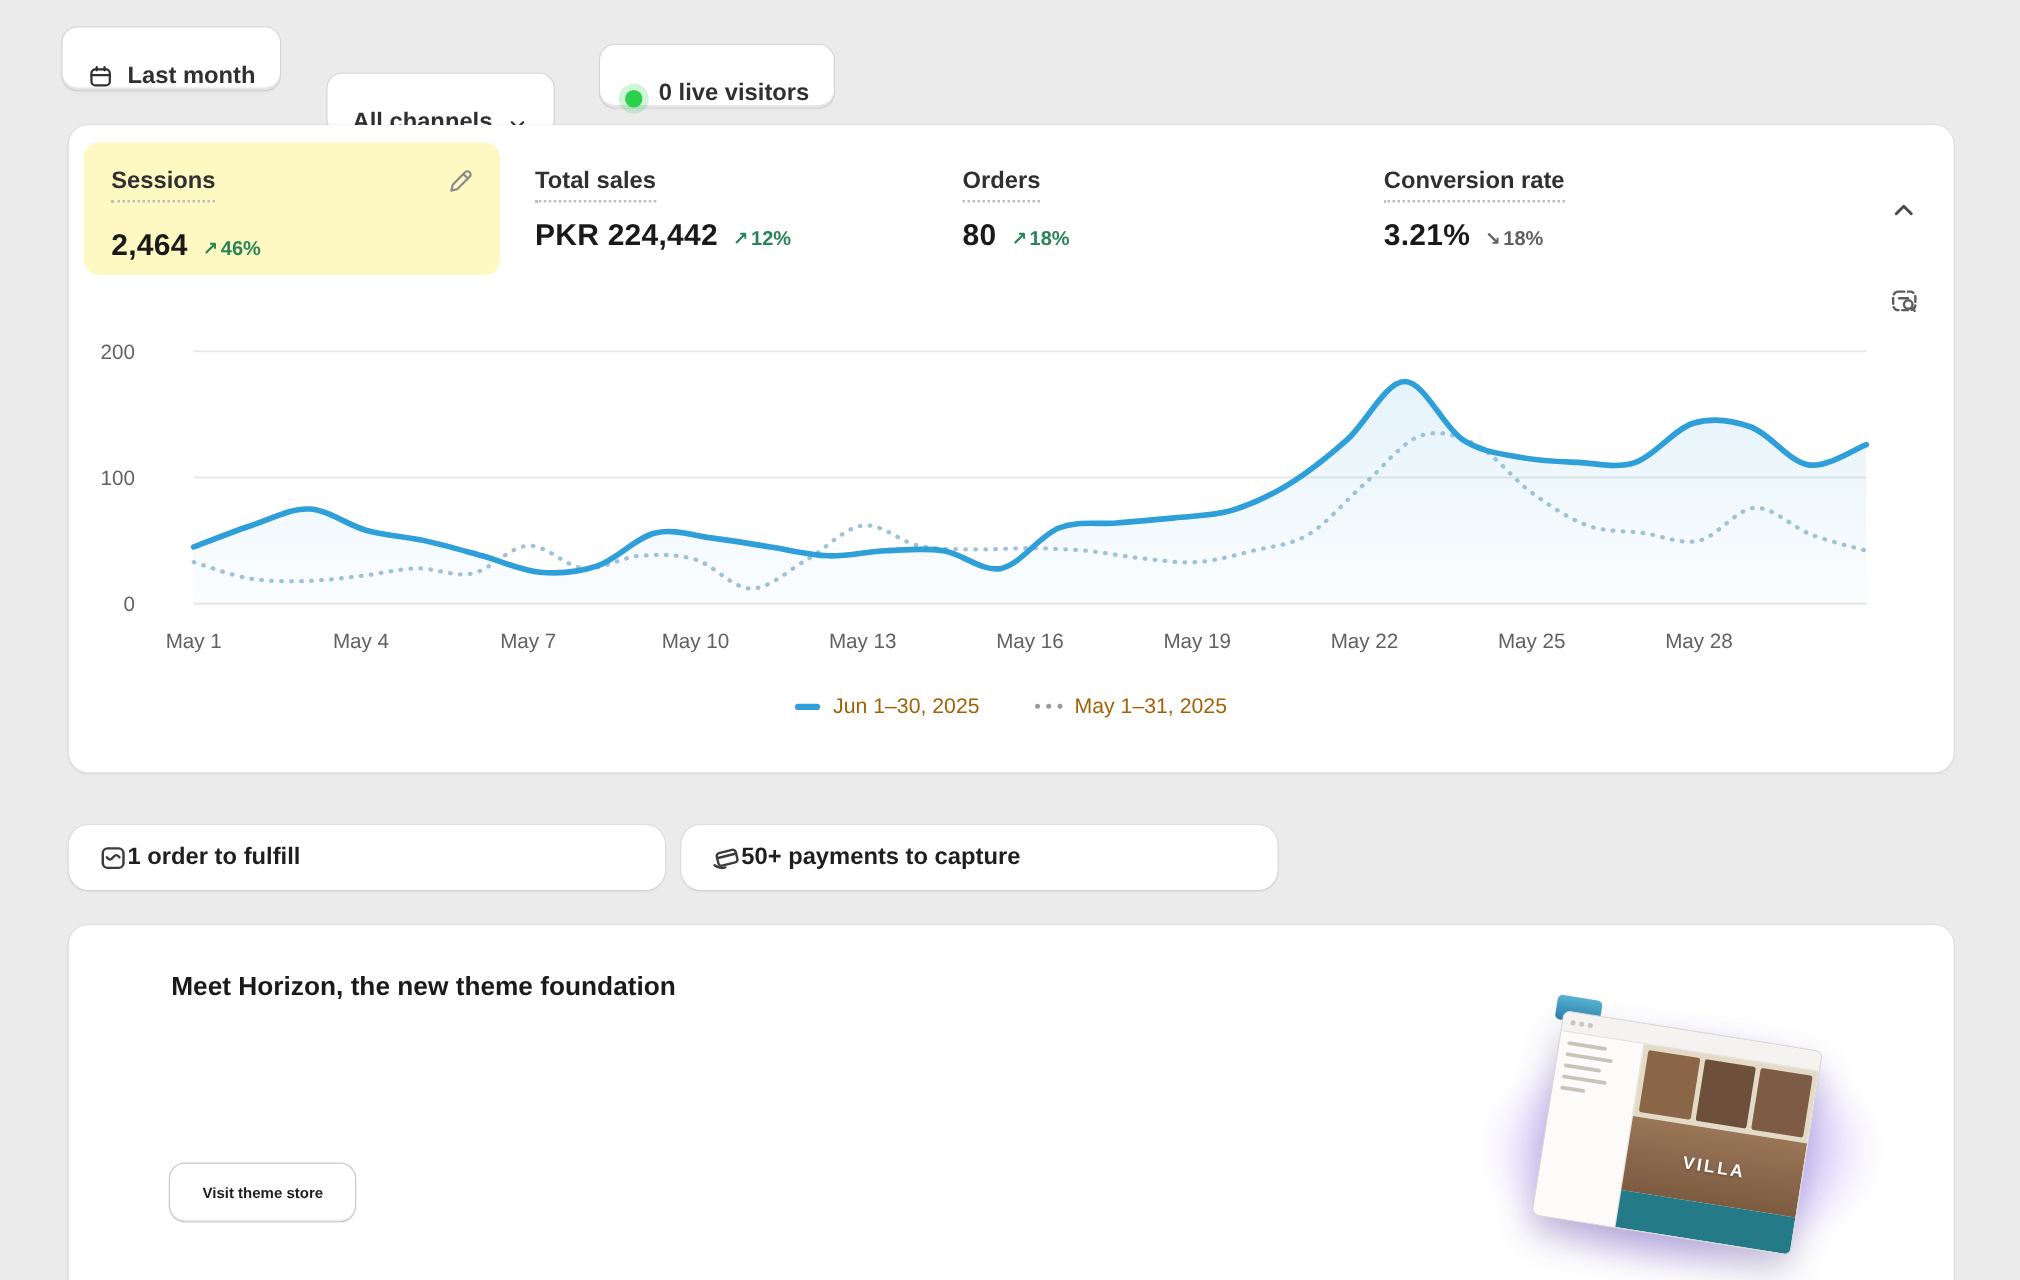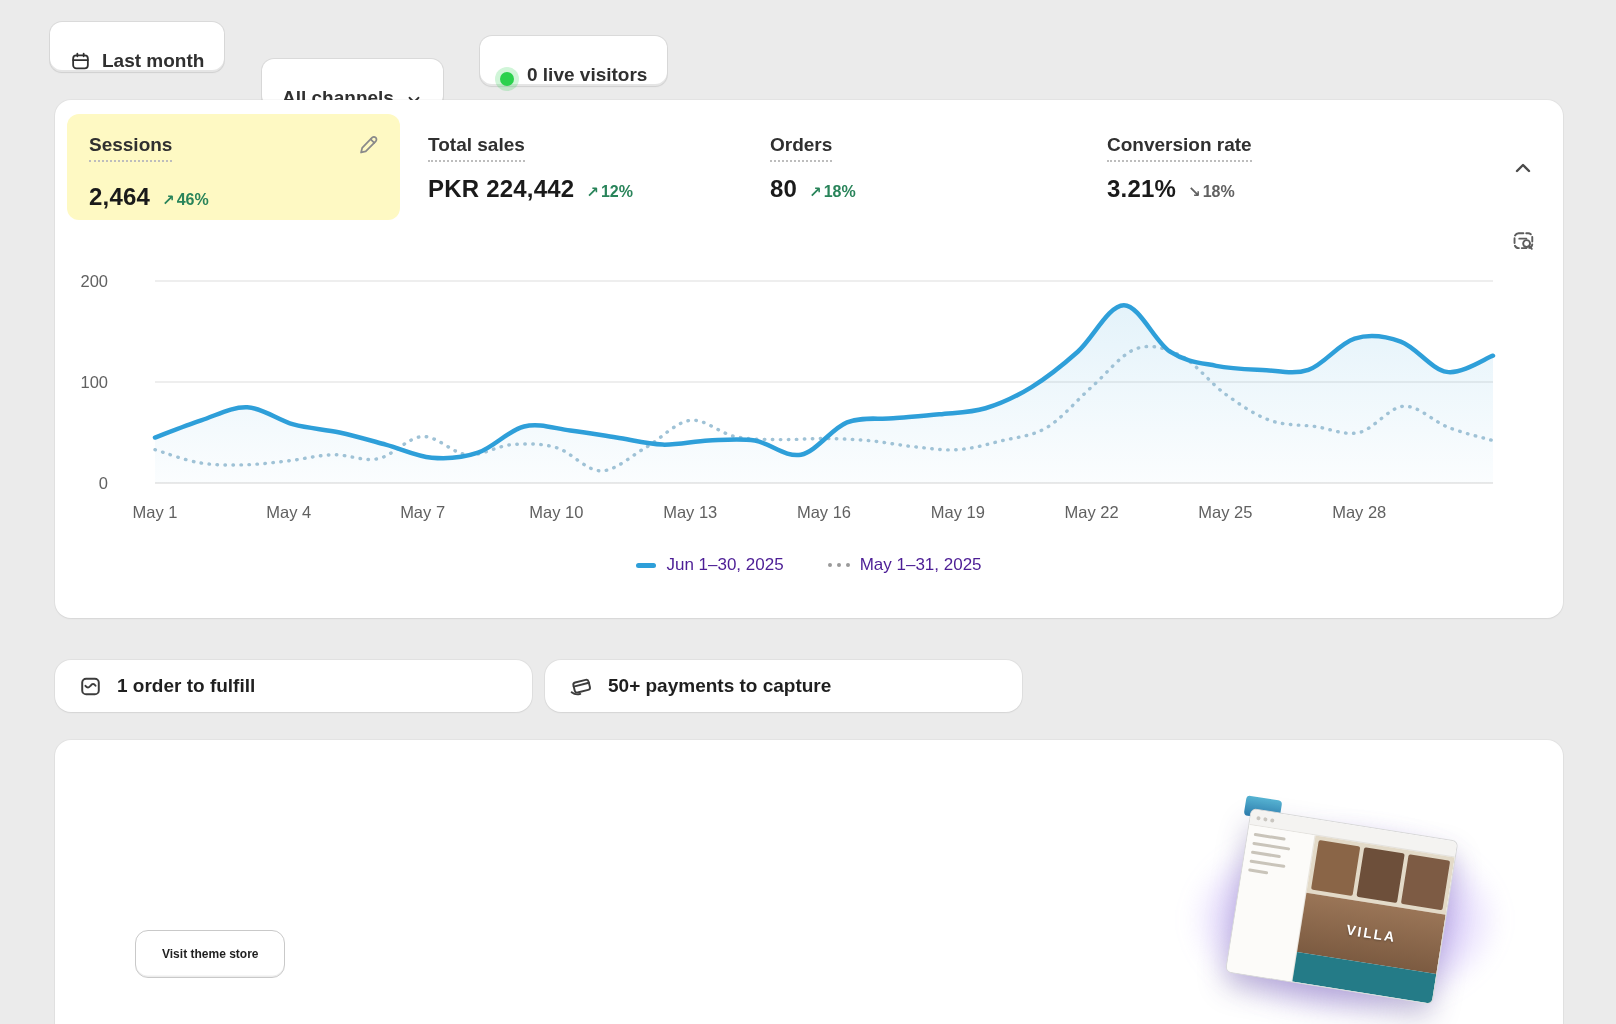--- a/index.html
+++ b/index.html
@@ -34,27 +34,27 @@
     border-bottom:2.5px dotted #bdbdbd;padding-bottom:4px;
   }
   .metric-value-row{display:flex;align-items:baseline;gap:12px;margin-top:13px;}
   .metric-value{font-size:24px;font-weight:700;color:#1a1a1a;letter-spacing:.2px;}
   .delta{font-size:16px;font-weight:700;color:#29845A;display:inline-flex;align-items:baseline;gap:2px;}
   .delta .arr{font-size:15px;}
   .delta.down{color:#616161;}
   .icon-btn{position:absolute;background:none;border:0;padding:0;cursor:pointer;line-height:0;}
   
   .legend{position:absolute;left:0;top:455px;width:100%;display:flex;justify-content:center;gap:44px;align-items:center;}
-  .legend-item{display:flex;align-items:center;gap:10px;font-size:17px;color:#4c1d95;}
+  .legend-item{display:flex;align-items:center;gap:10px;font-size:17px;color:#a16207;}
   .legend-dash{width:20px;height:5px;border-radius:3px;background:#2E9FD9;}
   .legend-dots{display:flex;gap:5px;}
   .legend-dots i{width:4px;height:4px;border-radius:50%;background:#9a9a9a;}
   
   .chip{
-    position:absolute;top:660px;height:52px;width:477px;display:flex;align-items:center;gap:15px;
+    position:absolute;top:660px;height:52px;width:477px;display:flex;align-items:center;
     background:#fff;border:0;border-radius:16px;padding:0 24px;cursor:pointer;
     font-family:inherit;font-size:19px;font-weight:700;color:#1f1f1f;
     box-shadow:0 1px 2px rgba(0,0,0,.06), 0 0 0 1px rgba(0,0,0,.04);
   }
   
   .promo-title{position:absolute;left:82px;top:38px;font-size:21px;font-weight:700;color:#1a1a1a;}
   .promo-body{position:absolute;left:82px;top:88px;width:1000px;font-size:19px;line-height:40px;color:#202223;}
   .promo-btn{
     position:absolute;left:80px;top:190px;height:48px;padding:0 26px;background:#fff;
     border:1px solid #c9c9c9;border-radius:13px;font-family:inherit;font-size:12px;font-weight:700;color:#1f1f1f;cursor:pointer;
@@ -233,20 +233,21 @@
     <g transform="rotate(-14 10 10)">
       <rect x="4" y="6" width="13" height="8.6" rx="2"></rect>
       <path d="M4 9 H17"></path>
     </g>
     <path d="M2.2 15.2 q3.2 2.6 7.2 1.4"></path>
   </svg>
   <span>50+ payments to capture</span>
 </button>
 
 <div class="card" style="left:55px;top:740px;width:1508px;height:300px;border-bottom-left-radius:0;border-bottom-right-radius:0;">
+  <div class="promo-title">Meet Horizon, the new theme foundation</div>
   <button class="promo-btn">Visit theme store</button>
 
   <div class="art">
     <div class="art-glow"></div>
     <div class="art-tab"></div>
     <div class="art-window">
       <div class="art-chrome">
           <i></i>
           <i></i>
           <i></i>

